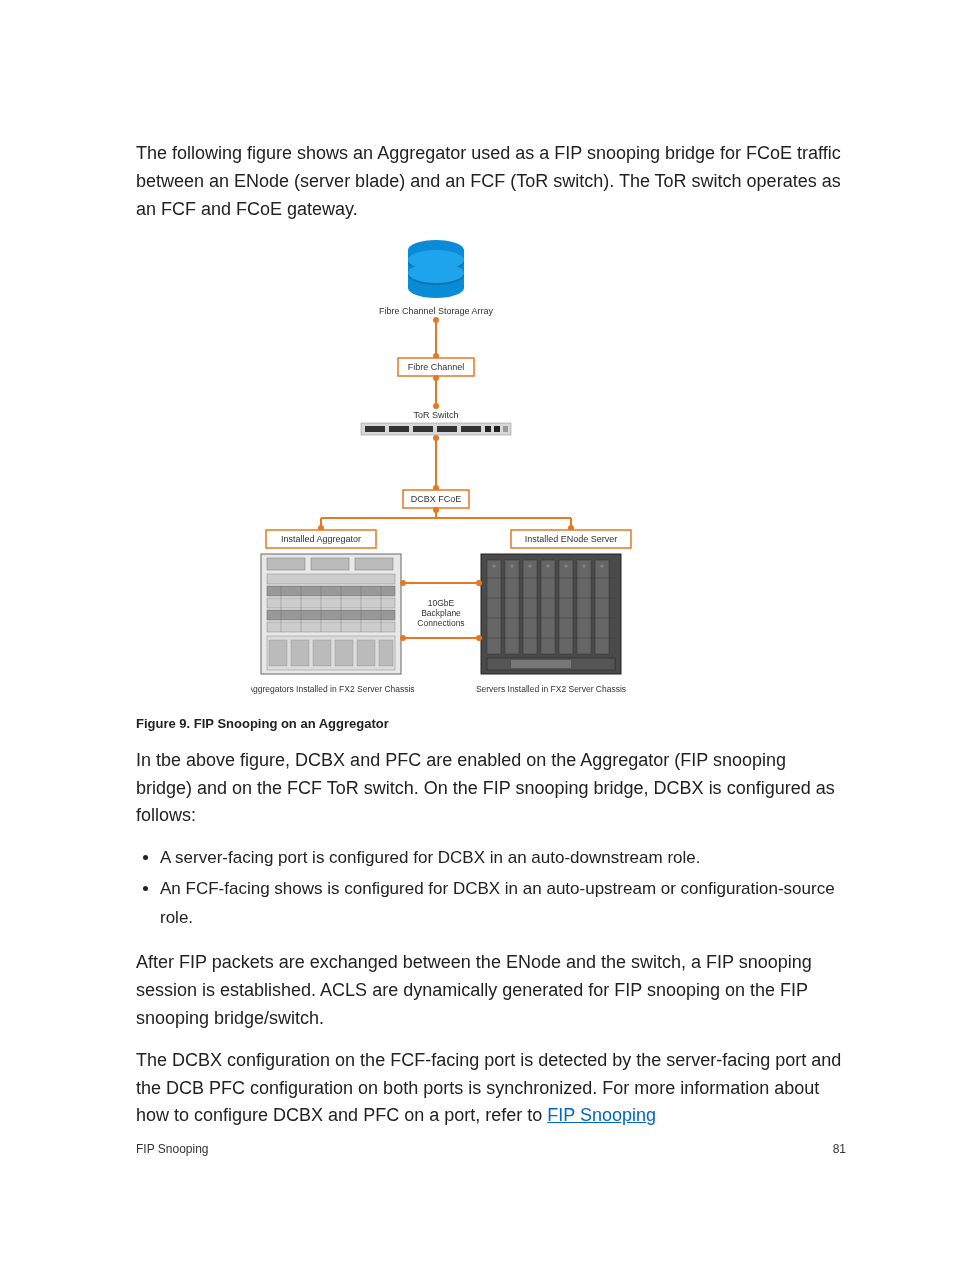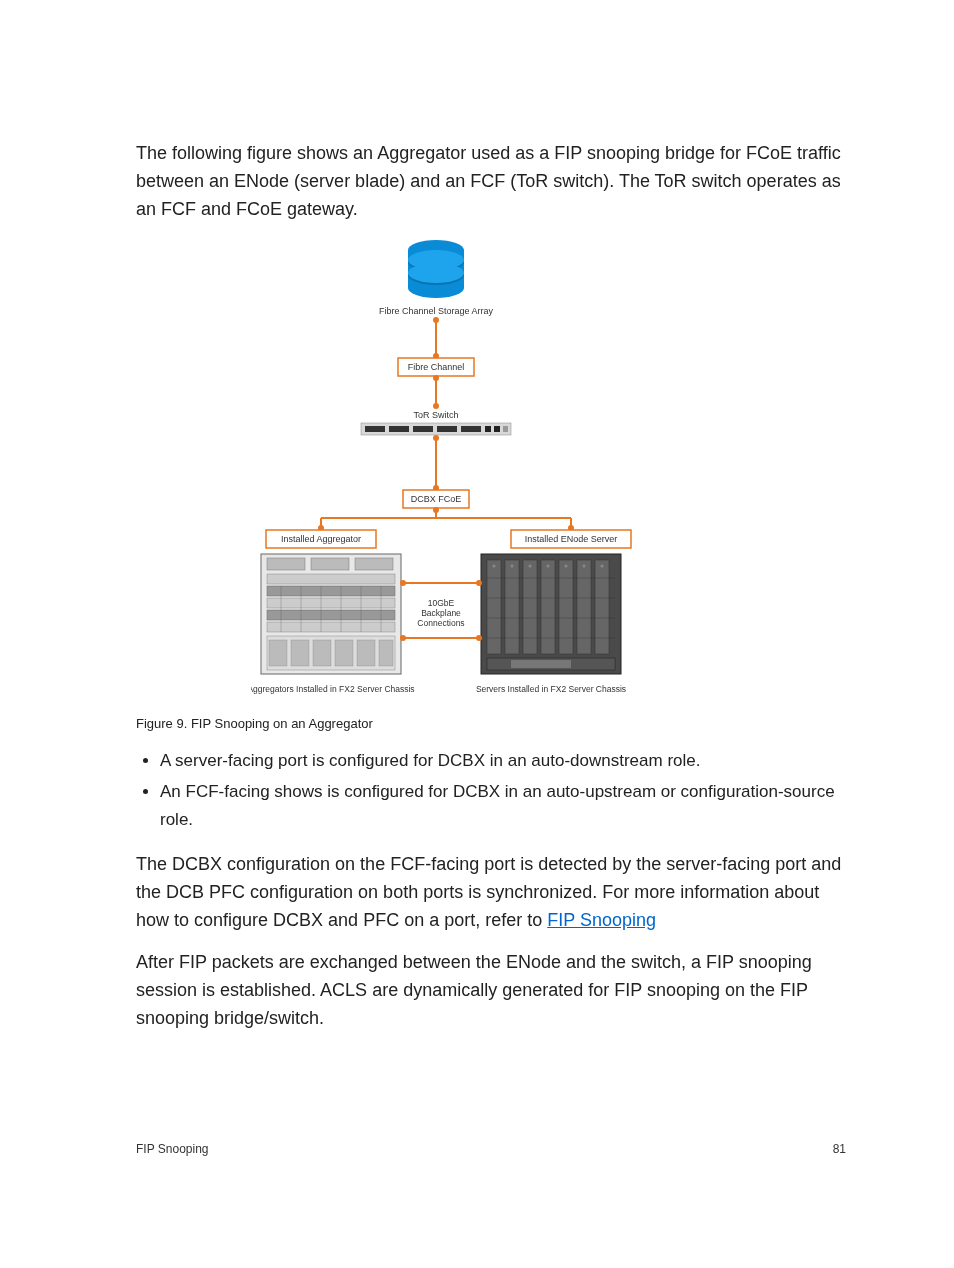--- a/index.html
+++ b/index.html
@@ -31,21 +31,21 @@
   .figure-wrap {
     margin: 10px 0 6px 0;
     display: flex;
     justify-content: center;
   }
   svg.diagram {
     display: block;
   }
   .caption {
     font-size: 13px;
-    font-weight: normal;
+    font-weight: bold;
     margin: 18px 0 16px 0;
   }
   ul {
     margin: 0 0 16px 0;
     padding-left: 24px;
   }
   li {
     font-size: 17px;
     line-height: 1.7;
     margin-bottom: 2px;
@@ -204,29 +204,30 @@
       <text x="190" y="378" text-anchor="middle" font-size="8.5" fill="#333">Backplane</text>
       <text x="190" y="388" text-anchor="middle" font-size="8.5" fill="#333">Connections</text>
 
       <text x="80" y="454" text-anchor="middle" font-size="8.5" fill="#333">Aggregators Installed in FX2 Server Chassis</text>
       <text x="300" y="454" text-anchor="middle" font-size="8.5" fill="#333">Servers Installed in FX2 Server Chassis</text>
     </svg>
   </div>
 
   <div class="caption">Figure 9. FIP Snooping on an Aggregator</div>
 
+  <p>In tbe above figure, DCBX and PFC are enabled on the Aggregator (FIP snooping bridge) and on the FCF ToR switch. On the FIP snooping bridge, DCBX is configured as follows:</p>
 
   <ul>
     <li>A server-facing port is configured for DCBX in an auto-downstream role.</li>
     <li>An FCF-facing shows is configured for DCBX in an auto-upstream or configuration-source role.</li>
   </ul>
 
+  <p>After FIP packets are exchanged between the ENode and the switch, a FIP snooping session is established. ACLS are dynamically generated for FIP snooping on the FIP snooping bridge/switch.</p>
+
   <p>
     <span>The DCBX configuration on the FCF-facing port is detected by the server-facing port and the DCB PFC configuration on both ports is synchronized. For more information about how to configure DCBX and PFC on a port, refer to </span><a href="#" class="link">FIP Snooping</a>
   </p>
-
-  <p>After FIP packets are exchanged between the ENode and the switch, a FIP snooping session is established. ACLS are dynamically generated for FIP snooping on the FIP snooping bridge/switch.</p>
 </div>
 
 <div class="footer">
   <span>FIP Snooping</span>
   <span>81</span>
 </div>
 
 </body></html>

